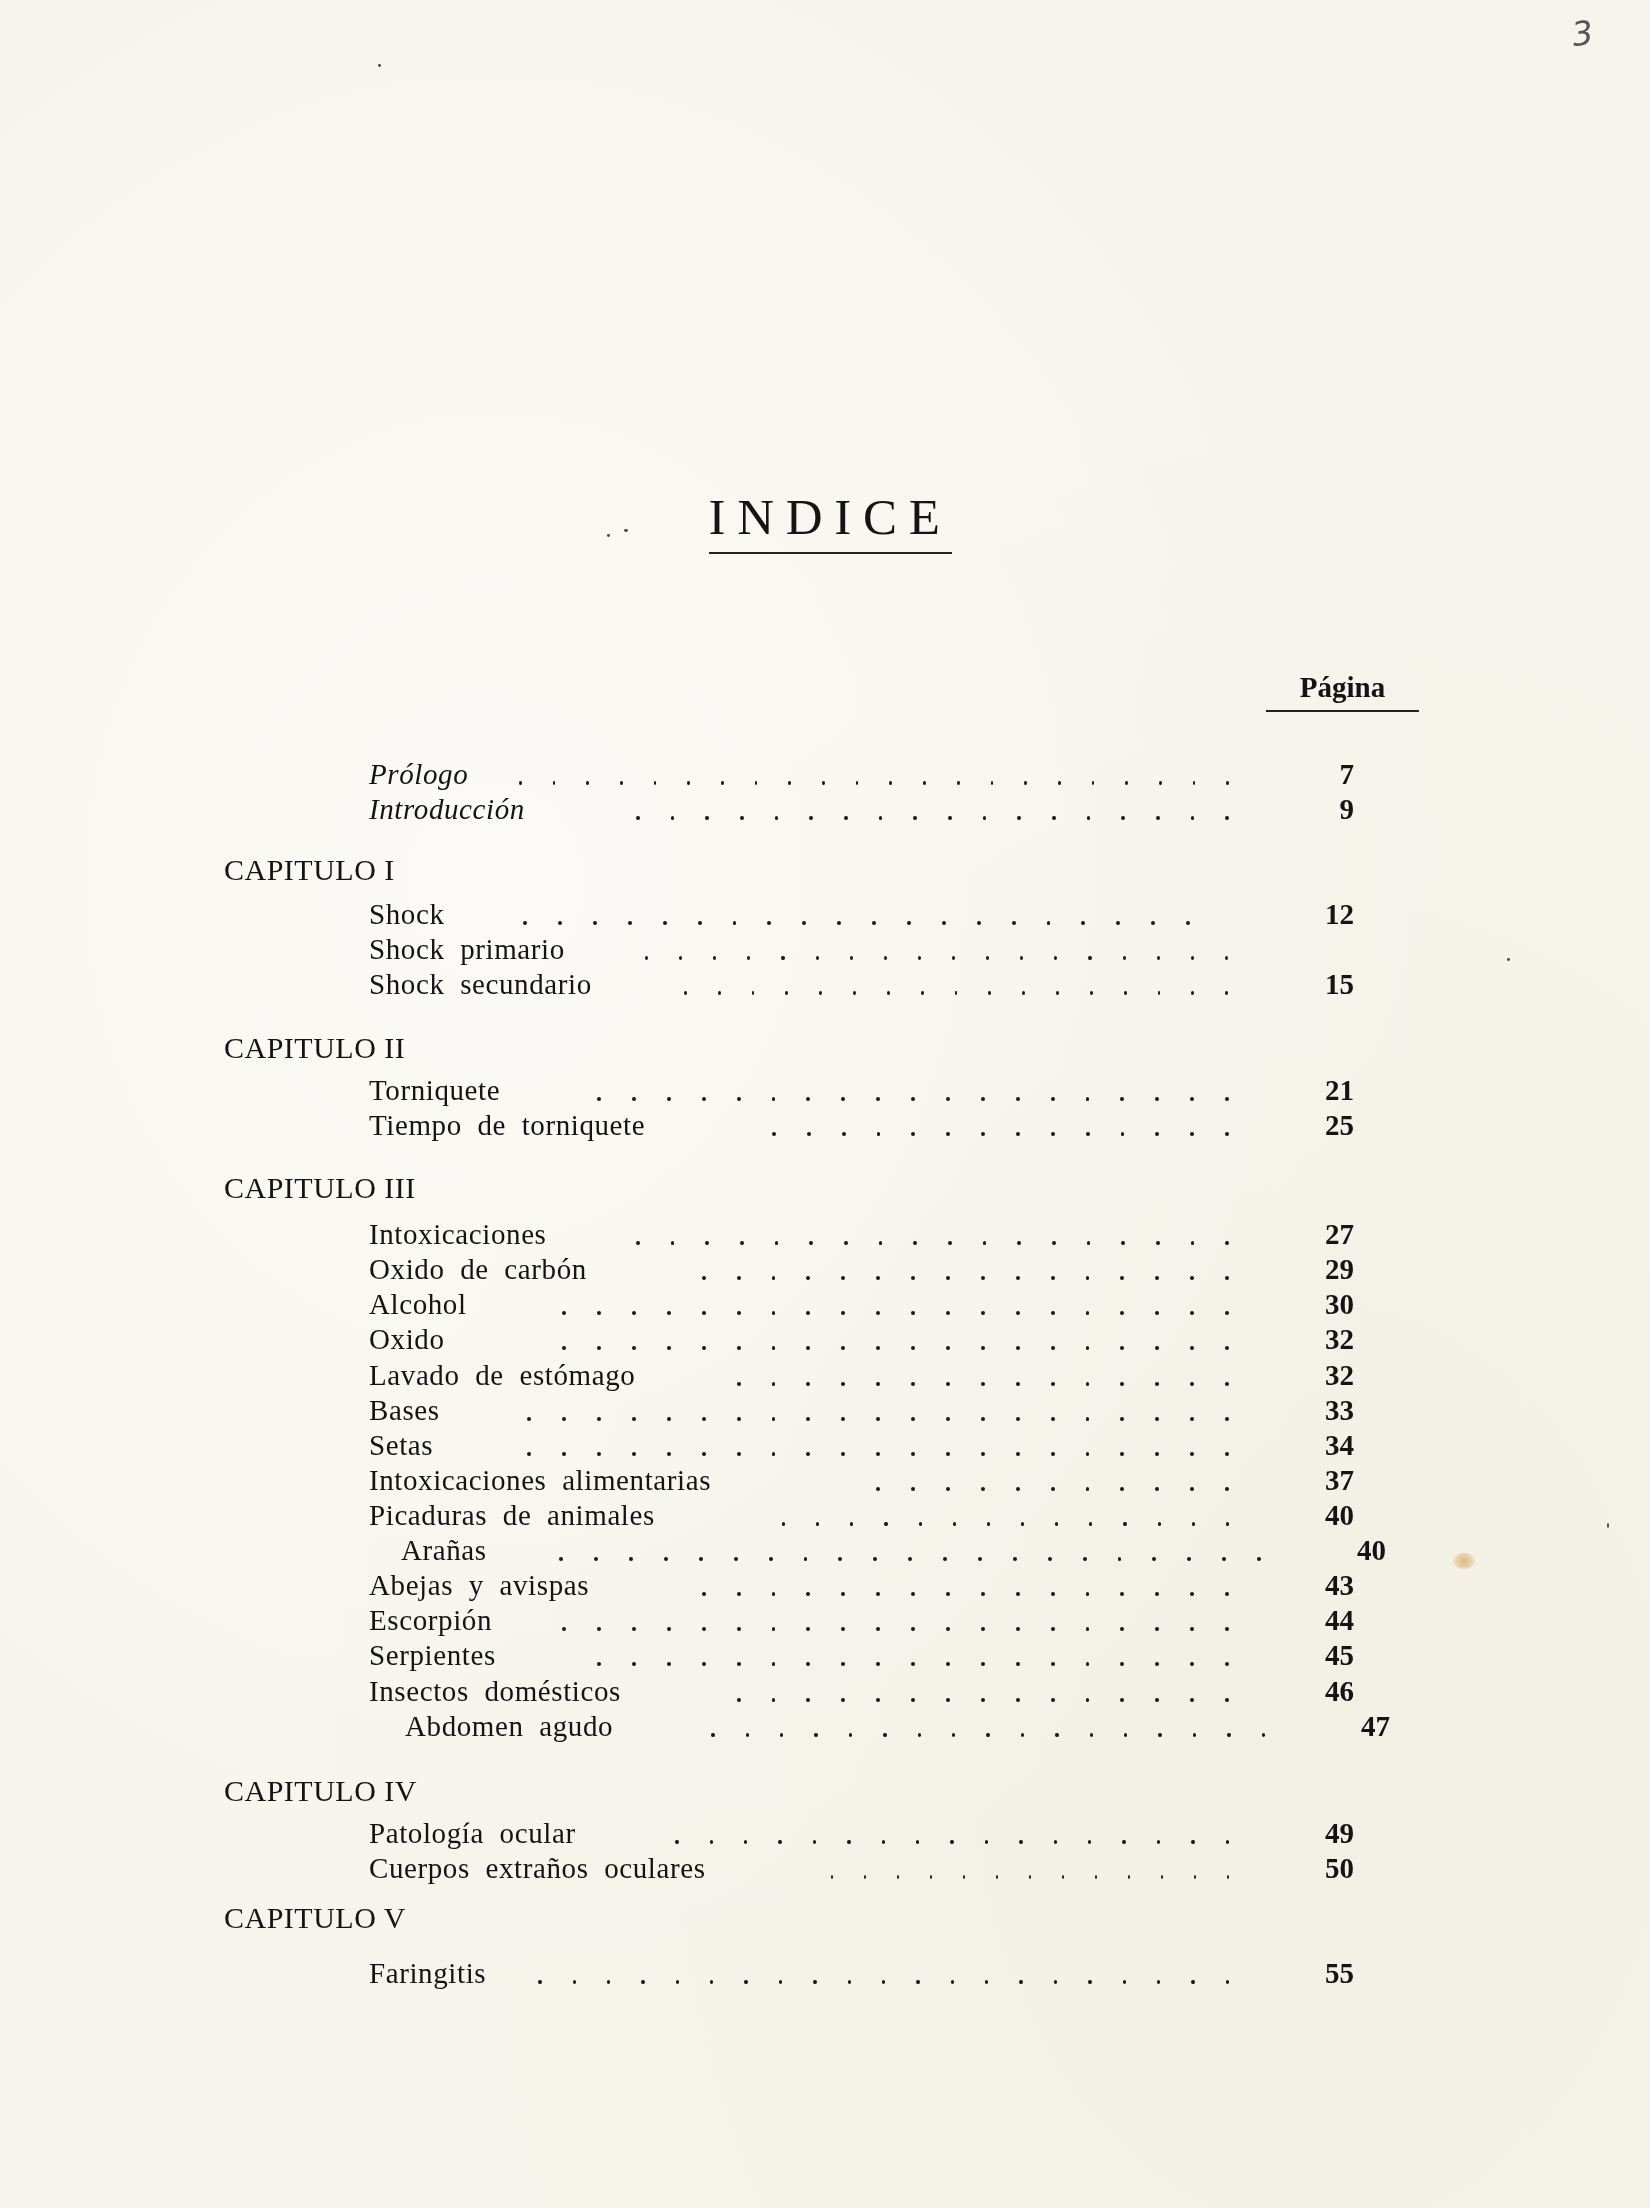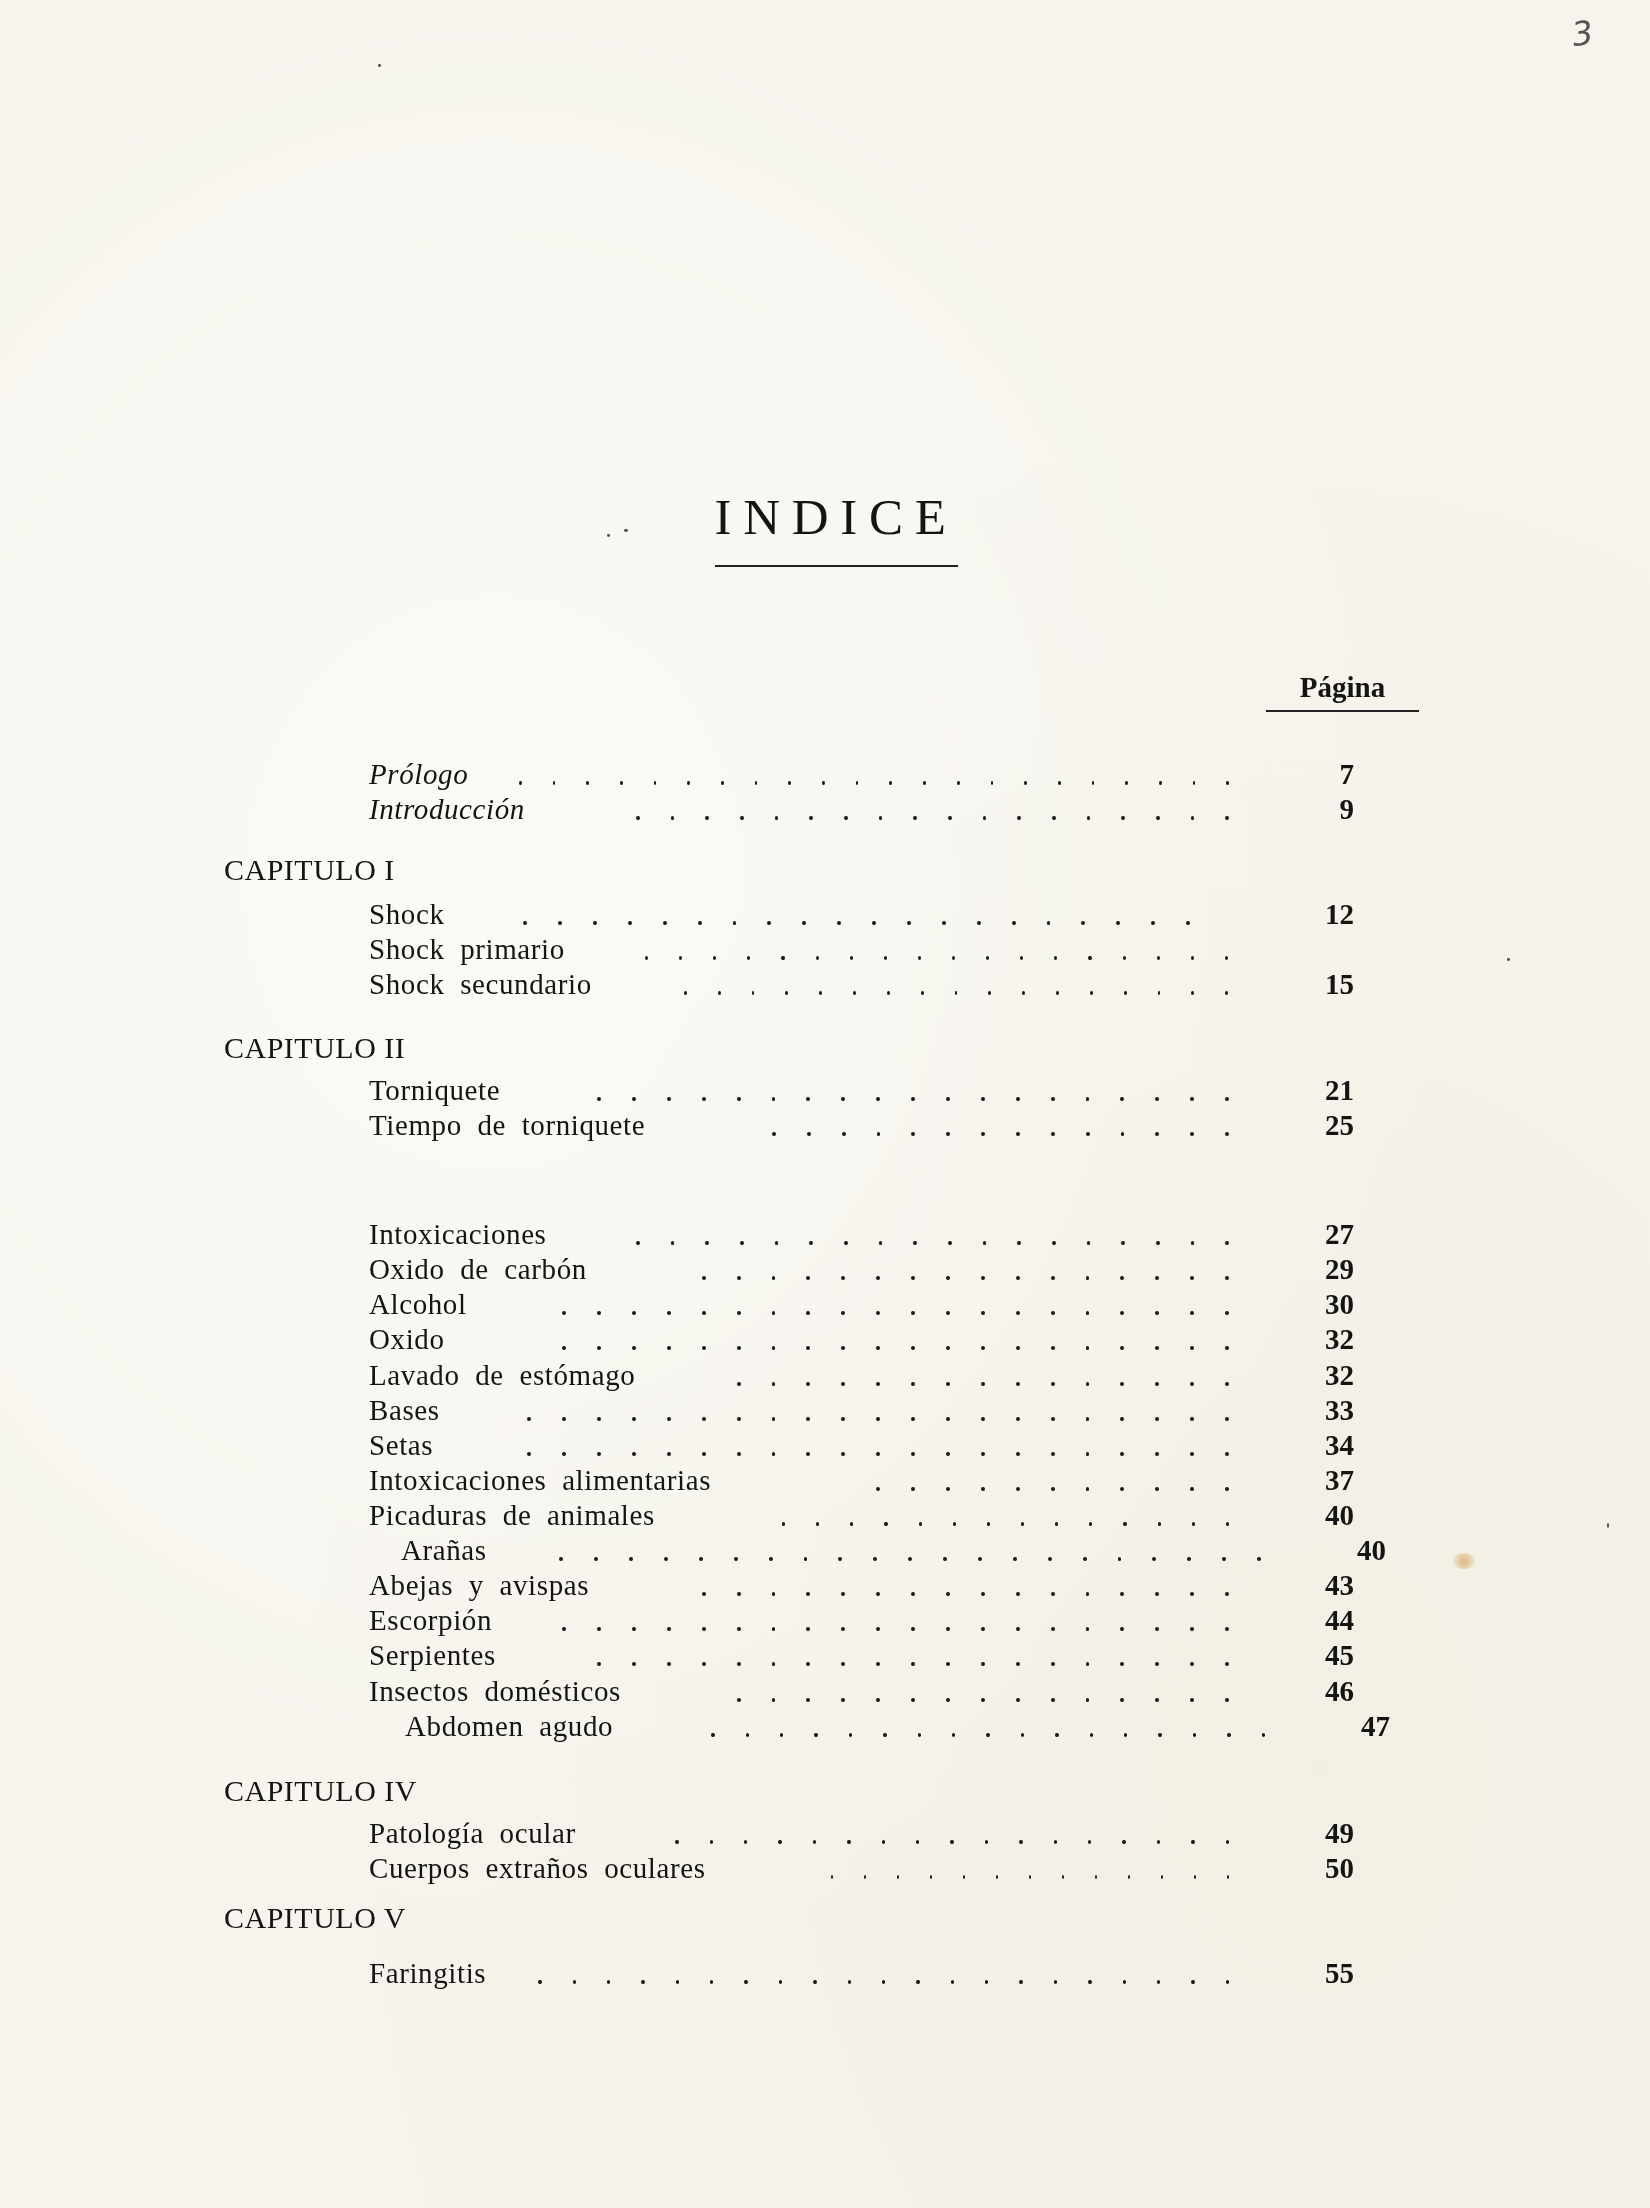--- a/index.html
+++ b/index.html
@@ -40,24 +40,24 @@
       width: 1650px;
       top: 488px;
       text-align: center;
       font-size: 51px;
       letter-spacing: 11.7px;
       padding-left: 0;
     }
     .title span {
       display: inline-block;
       margin-left: 6px;
-      padding-bottom: 19px;
+      padding-bottom: 6px;
       border-bottom: 2px solid #222;
       position: relative;
-      left: 8px;
+      left: 2px;
     }
     .page-col-header {
       position: absolute;
       left: 1266px;
       top: 671px;
       width: 153px;
       text-align: center;
       font-size: 29px;
       font-weight: bold;
       padding-bottom: 5.9px;
@@ -311,20 +311,23 @@
         <i></i>
         <i></i>
         <i></i>
         <i></i>
         <i></i>
         <i></i>
       </span>
     <span class="pagenum">25</span>
   </div>
 
+  <div class="row" style="top:1170px;">
+    <span class="chapter">CAPITULO III</span>
+  </div>
   <div class="row" style="top:1217px;">
     <span class="entry-label">Intoxicaciones</span>
     <span class="leader" style="left:605px;width:624px;">
         <i></i>
         <i></i>
         <i></i>
         <i></i>
         <i></i>
         <i></i>
         <i></i>

